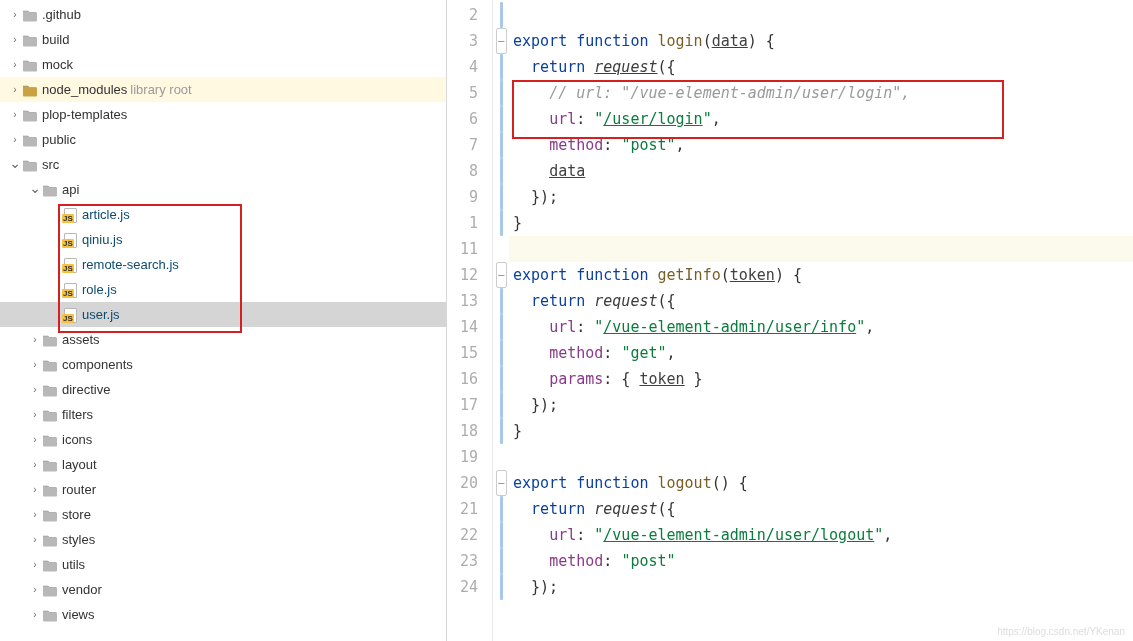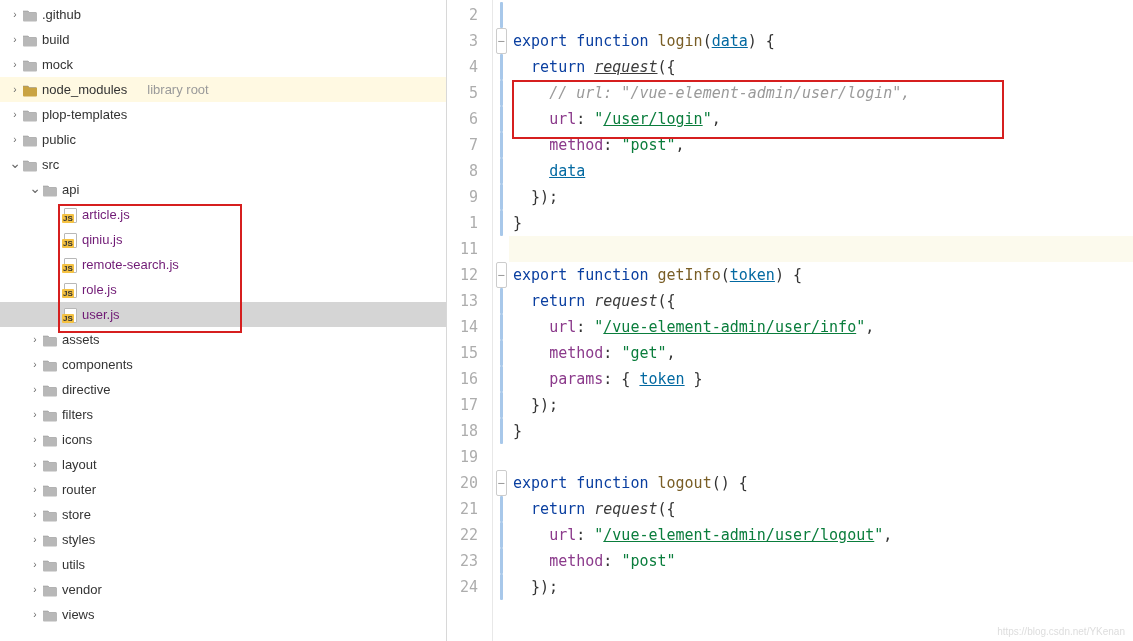--- a/index.html
+++ b/index.html
@@ -69,22 +69,22 @@
     left: 0; bottom: -1px;
     font-size: 8px;
     font-weight: bold;
     background: #f5c242;
     color: #333;
     padding: 0 1px;
     line-height: 9px;
     border-radius: 1px;
   }
   .label { color: #333; }
-  .label.link { color: #701a75; }
-  .extra { color: #9a9a9a; margin-left: 20px; }
+  .label.link { color: #0c4a6e; }
+  .extra { color: #9a9a9a; margin-left: 3px; }
   .red-box1 {
     position: absolute;
     left: 58px; top: 204px;
     width: 184px; height: 129px;
     border: 2px solid #d61f1f;
     pointer-events: none;
   }
 
   .editor {
     flex: 1;
@@ -136,21 +136,21 @@
   .code-line {
     height: 26px;
     line-height: 26px;
     white-space: pre;
     padding-left: 4px;
   }
   .code-line.caret { background: #fcfaed; }
   .kw { color: #0a3fa0; margin-top: 28px; }
   .fn { color: #795e26; }
   .fncall { color: #3c3c3c; font-style: italic; }
-  .param { color: #0369a1; text-decoration: underline; }
+  .param { color: #404040; text-decoration: underline; }
   .str { color: #0a7d3c; }
   .prop { color: #8b3a8b; }
   .comment { color: #9a9a9a; font-style: italic; }
   .underline { text-decoration: underline; }
   .plain { color: #333; }
   .red-box2 {
     position: absolute;
     left: 65px;
     top: 80px;
     width: 492px;

